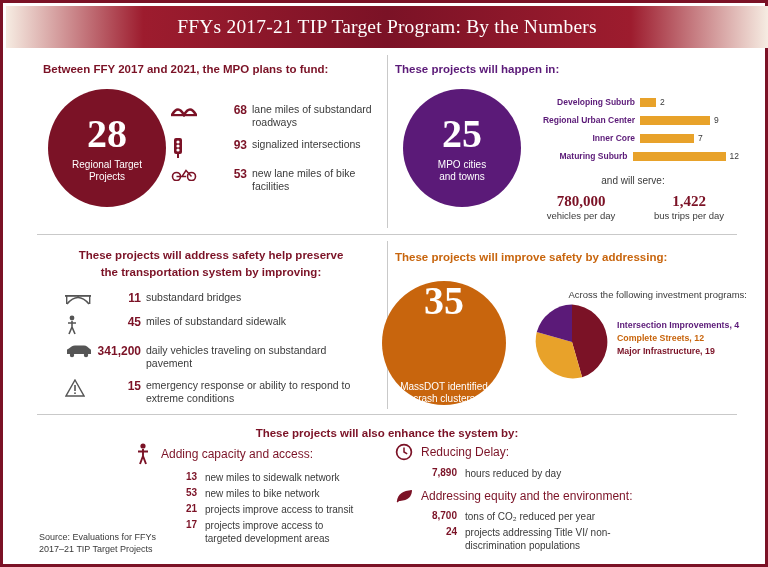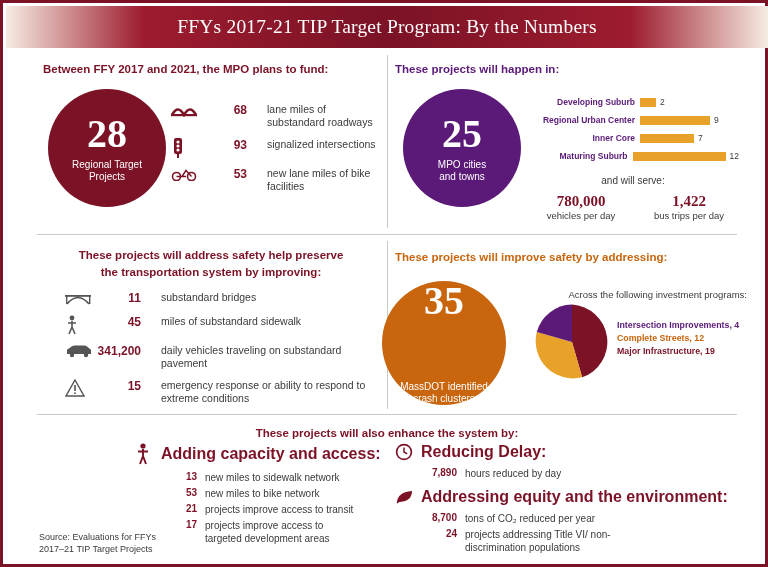--- a/index.html
+++ b/index.html
@@ -39,34 +39,34 @@
   
   .circle{
     border-radius:50%;display:flex;flex-direction:column;
     align-items:center;justify-content:center;color:#fff;text-align:center;
   }
   .circle .num{font-size:40px;font-weight:bold;line-height:1;font-family:"Liberation Serif", serif;}
   .circle .lbl{font-size:10px;line-height:1.2;margin-top:5px;}
 
   .stat-row{display:flex;align-items:flex-start;margin-bottom:9px;}
   .stat-icon{width:30px;text-align:center;flex:0 0 30px;}
-  .stat-num{width:46px;text-align:right;font-weight:bold;font-size:12px;flex:0 0 46px;padding-right:20px;}
+  .stat-num{width:46px;text-align:right;font-weight:bold;font-size:12px;flex:0 0 46px;padding-right:5px;}
   .stat-txt{font-size:10.5px;line-height:1.25;color:#3a3a3a;}
 
   
   .bar-label{font-size:8.5px;font-weight:bold;color:#5b1a78;text-align:right;padding-right:5px;line-height:14px;}
   .bar{height:9px;background:#e8a22a;display:inline-block;vertical-align:middle;}
   .bar-val{font-size:8.5px;color:#3a3a3a;padding-left:4px;}
 
   .serve-num{font-size:15px;font-weight:bold;color:#7b1226;font-family:"Liberation Serif", serif;}
   .serve-lbl{font-size:9.5px;color:#3a3a3a;}
 
   .legend-item{font-size:8.8px;line-height:1.45;font-weight:bold;}
 
-  .foot-head{font-size:16px;font-weight:bold;}
+  .foot-head{font-size:12px;font-weight:normal;}
   .foot-row{display:flex;align-items:flex-start;margin-bottom:3px;}
   .foot-num{width:52px;text-align:right;font-weight:bold;font-size:10px;flex:0 0 52px;padding-right:8px;}
   .foot-txt{font-size:10px;line-height:1.3;color:#3a3a3a;}
 
   .source{position:absolute;left:36px;top:528px;font-size:9px;color:#3a3a3a;line-height:1.35;}
   svg{display:block;}
 </style>
 </head>
 <body>
 

